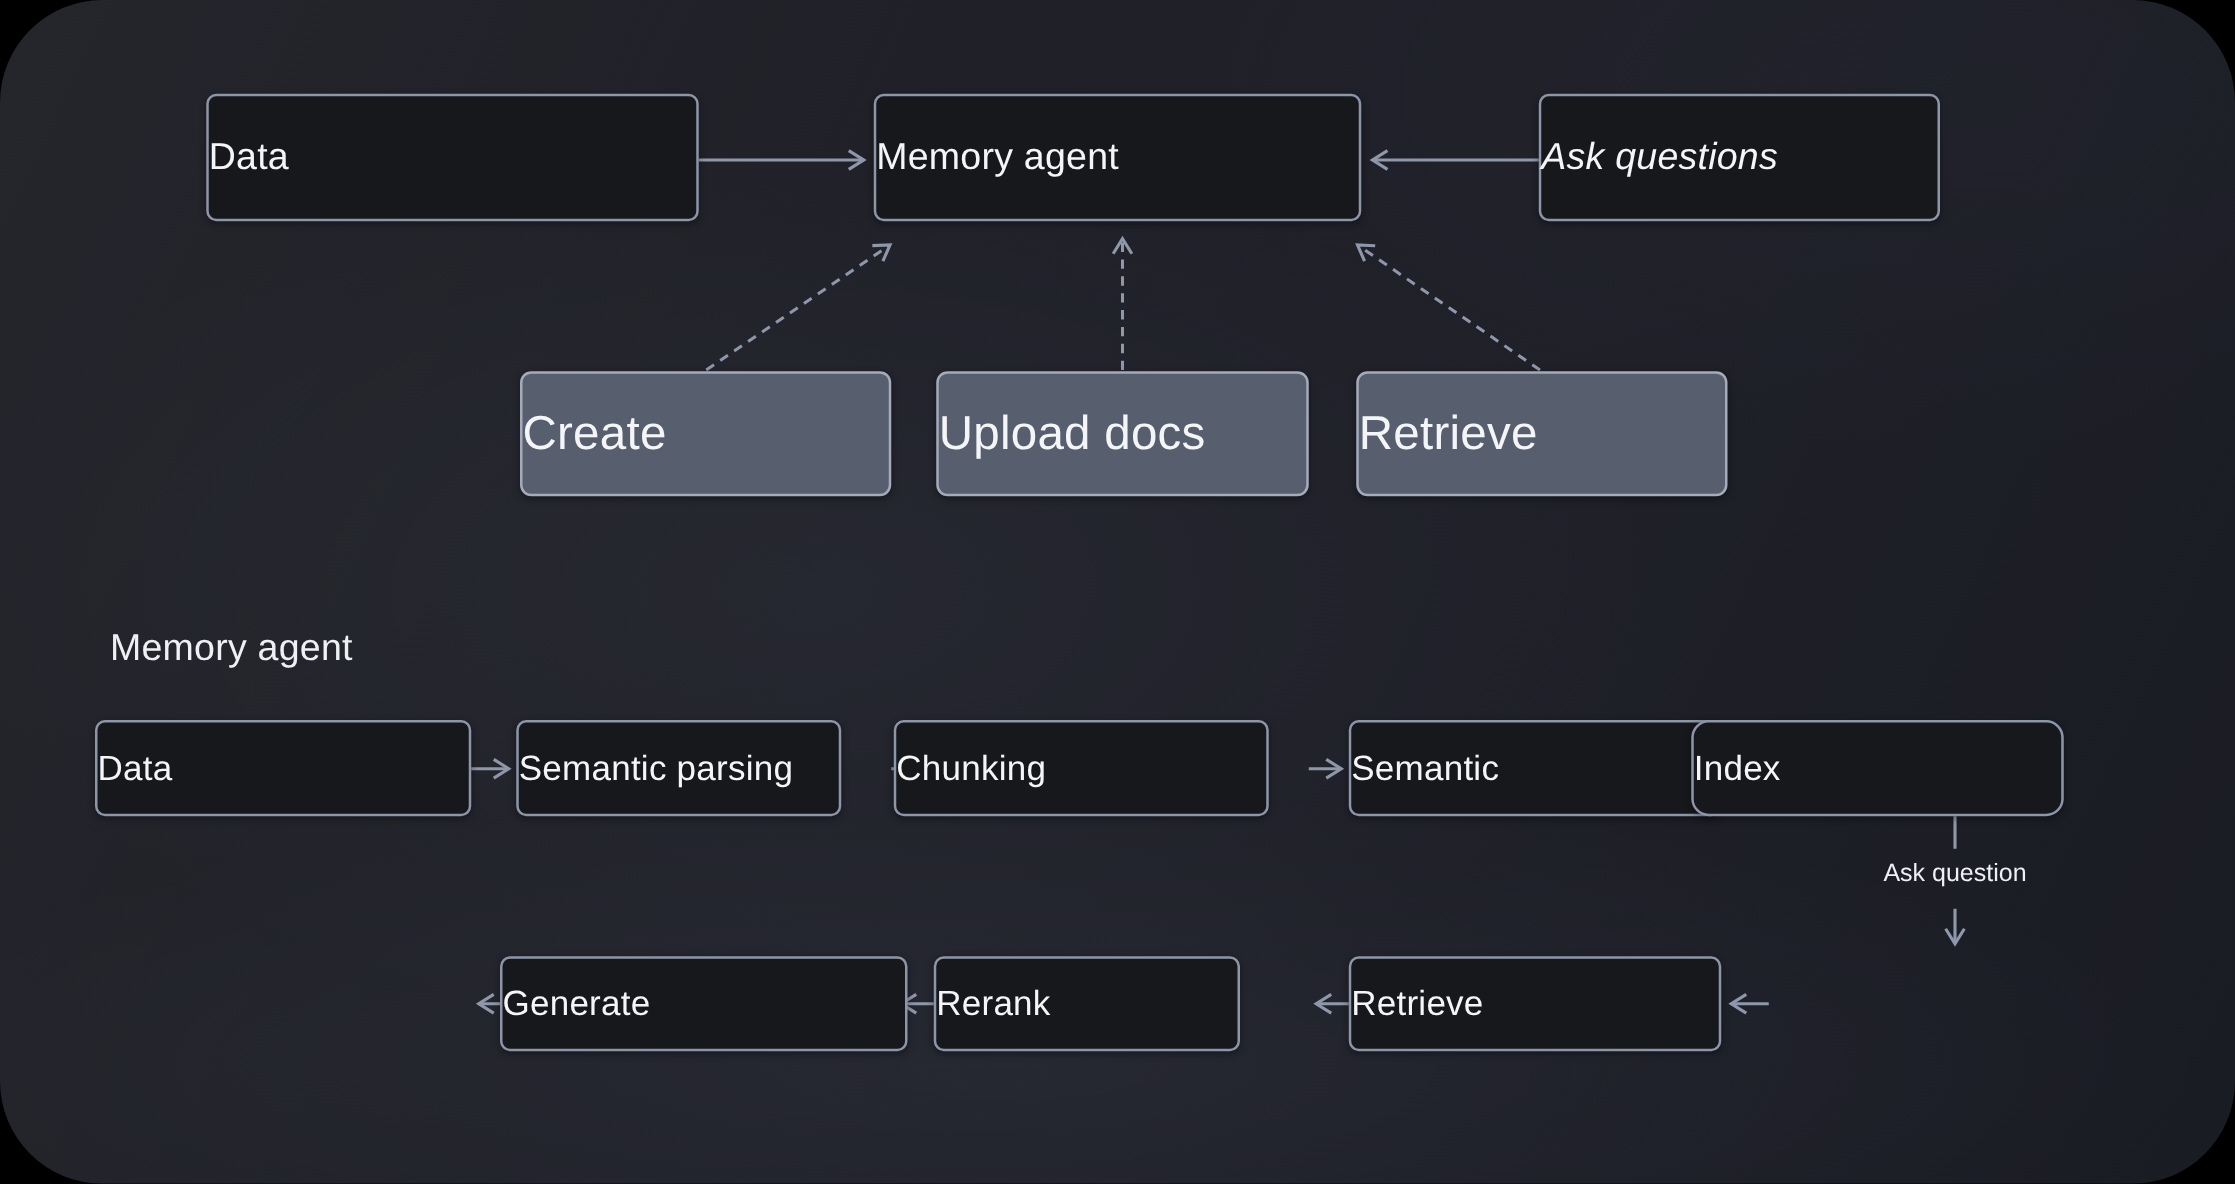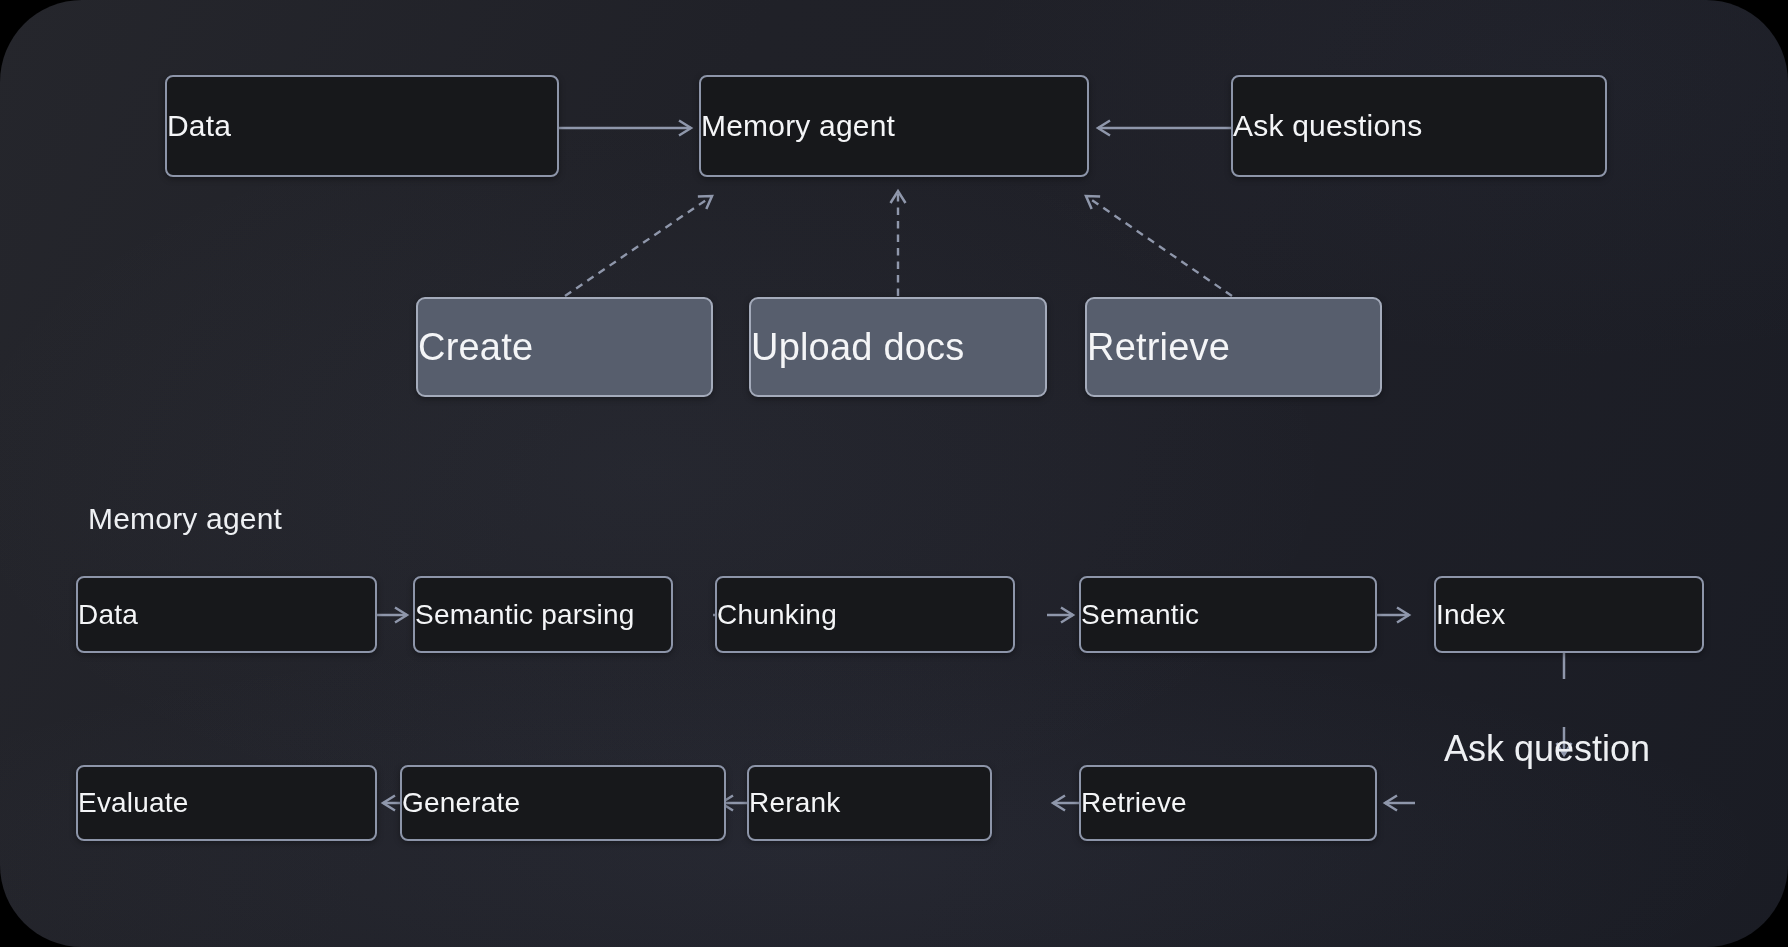--- a/index.html
+++ b/index.html
@@ -53,23 +53,24 @@
     position: absolute;
     left: 88px;
     top: 502px;
     font-size: 30px;
     color: #eef0f3;
     letter-spacing: 0.2px;
   }
   .ask-question-label {
     position: absolute;
     left: 1444px;
-    top: 728px;
+    top: 688px;
     width: 240px;
-    font-size: 36px;
+    text-align: center;
+    font-size: 20px;
     color: #eef0f3;
   }
   svg.wires {
     position: absolute;
     left: 0; top: 0;
     width: 1788px;
     height: 947px;
     pointer-events: none;
   }
   .wire {
@@ -116,21 +117,21 @@
     <path class="wire" d="M 747,803 H 721" marker-end="url(#chev)"></path>
     <path class="wire" d="M 413,803 H 383" marker-end="url(#chev)"></path>
   </svg>
 
   <div class="node node-dark row-top" style="left:165px;width:394px;">
     <span>Data</span>
   </div>
   <div class="node node-dark row-top" style="left:699px;width:390px;">
     <span>Memory agent</span>
   </div>
-  <div class="node node-dark row-top" style="left:1231px;width:376px;">
+  <div class="node node-dark row-top" style="left:1231px;width:321px;font-style:italic;">
     <span>Ask questions</span>
   </div>
 
   <div class="node node-gray row-mid" style="left:416px;width:297px;">
     <span>Create</span>
   </div>
   <div class="node node-gray row-mid" style="left:749px;width:298px;">
     <span>Upload docs</span>
   </div>
   <div class="node node-gray row-mid" style="left:1085px;width:297px;">
@@ -144,29 +145,26 @@
   </div>
   <div class="node node-dark row-ingest" style="left:413px;width:260px;">
     <span>Semantic parsing</span>
   </div>
   <div class="node node-dark row-ingest" style="left:715px;width:300px;">
     <span>Chunking</span>
   </div>
   <div class="node node-dark row-ingest" style="left:1079px;width:298px;">
     <span>Semantic</span>
   </div>
-  <div class="node node-dark row-ingest" style="left:1434px;width:270px;">
+  <div class="node node-dark row-ingest" style="left:1353px;width:298px;border-radius:14px;">
     <span>Index</span>
   </div>
 
   <div class="ask-question-label">Ask question</div>
 
-  <div class="node node-dark row-answer" style="left:76px;width:301px;">
-    <span>Evaluate</span>
-  </div>
   <div class="node node-dark row-answer" style="left:400px;width:326px;">
     <span>Generate</span>
   </div>
   <div class="node node-dark row-answer" style="left:747px;width:245px;">
     <span>Rerank</span>
   </div>
   <div class="node node-dark row-answer" style="left:1079px;width:298px;">
     <span>Retrieve</span>
   </div>
 

